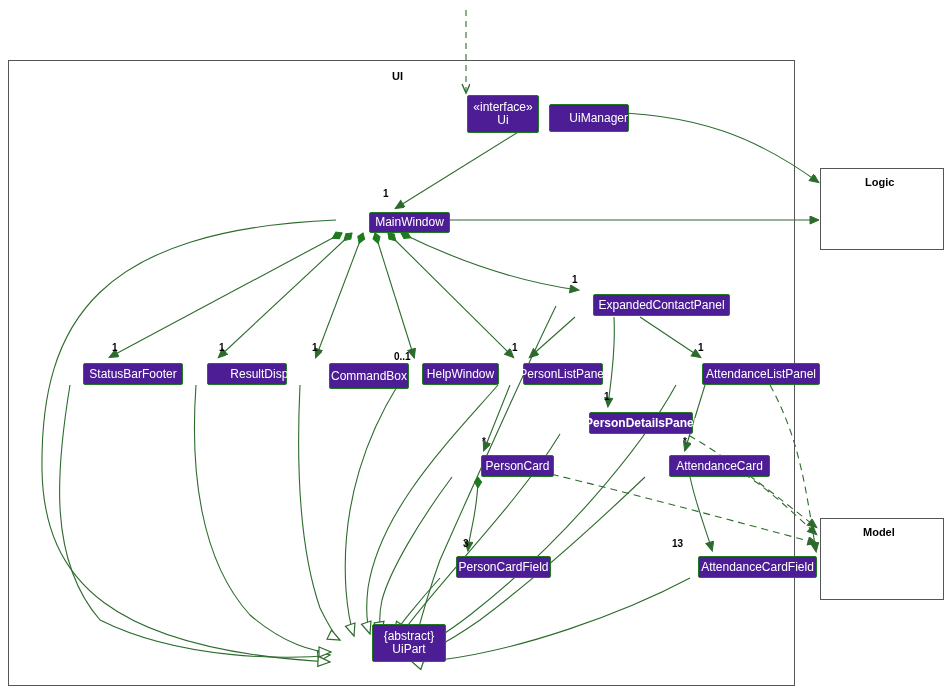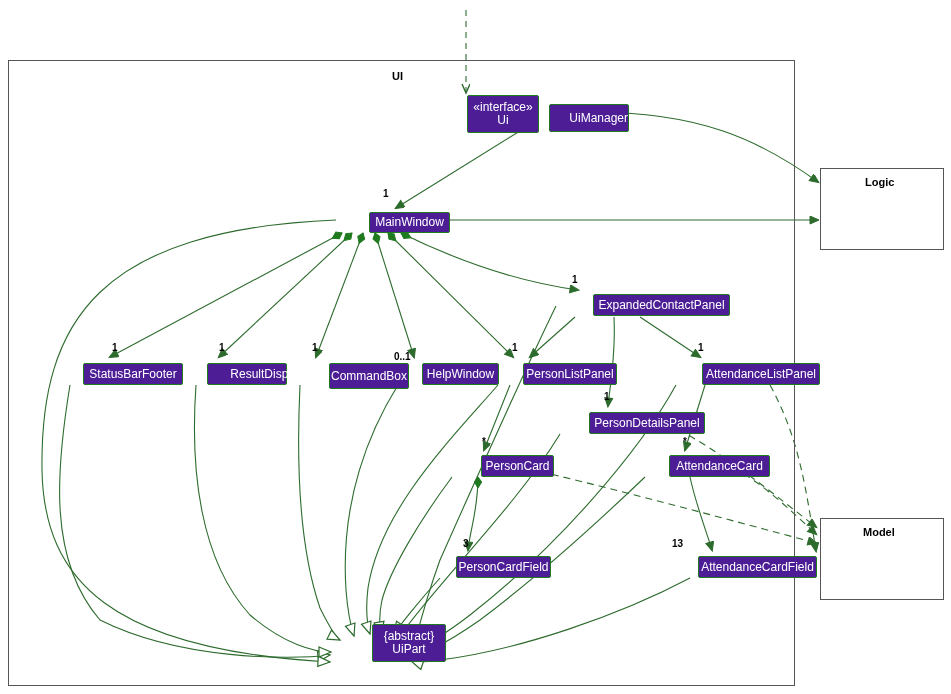--- a/index.html
+++ b/index.html
@@ -129,29 +129,29 @@
   </div>
 
   <div class="node" style="left:292px;top:363px;width:80px;height:26px;">
     <span>CommandBox</span>
   </div>
 
   <div class="node" style="left:385px;top:363px;width:77px;height:22px;">
     <span>HelpWindow</span>
   </div>
 
-  <div class="node" style="left:486px;top:363px;width:94px;height:22px;">
+  <div class="node" style="left:486px;top:363px;width:80px;height:22px;">
     <span>PersonListPanel</span>
   </div>
 
   <div class="node" style="left:665px;top:363px;width:118px;height:22px;">
     <span>AttendanceListPanel</span>
   </div>
 
-  <div class="node" style="left:552px;top:412px;width:116px;height:22px;">
+  <div class="node" style="left:552px;top:412px;width:104px;height:22px;font-weight:bold;">
     <span>PersonDetailsPanel</span>
   </div>
 
   <div class="node" style="left:444px;top:455px;width:73px;height:22px;justify-content:center;">
     <span>PersonCard</span>
   </div>
 
   <div class="node" style="left:632px;top:455px;width:101px;height:22px;">
     <span>AttendanceCard</span>
   </div>

